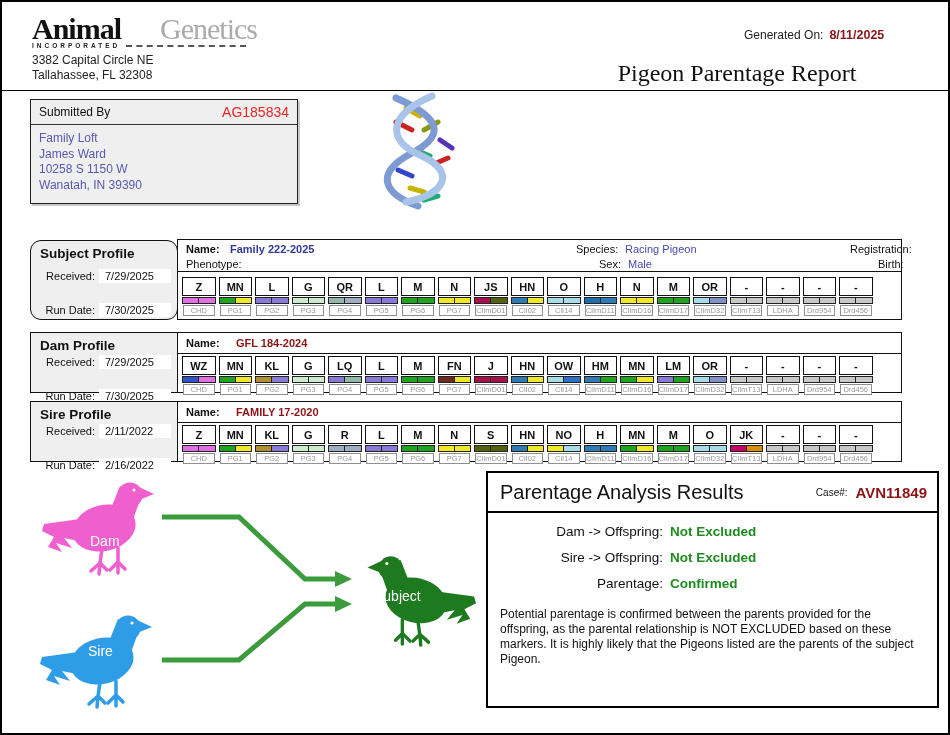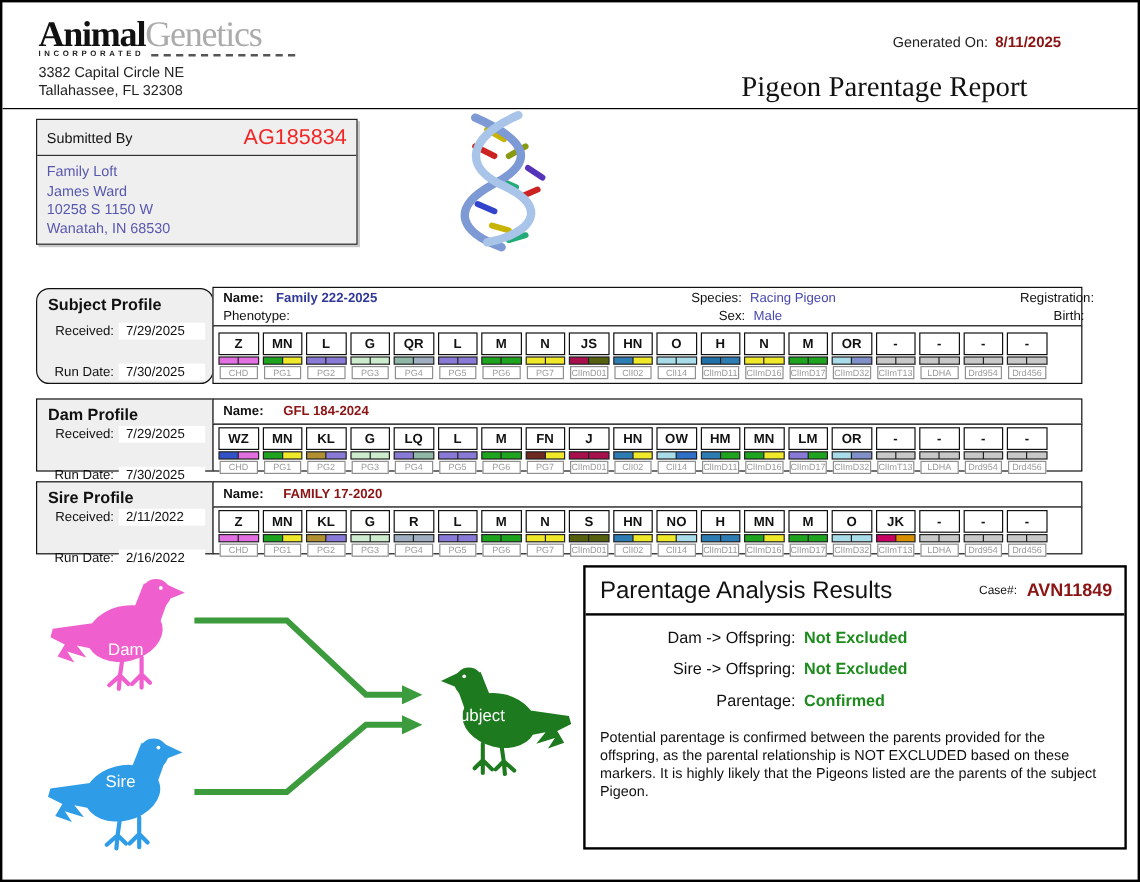--- a/index.html
+++ b/index.html
@@ -6,38 +6,38 @@
   html,body { background:#888; }
   .page {
     position:relative; width:950px; height:735px; background:#ffffff;
     border:2px solid #000; overflow:hidden;
     font-family:"Liberation Sans", sans-serif; color:#111;
   }
   
   .logo { position:absolute; left:30px; top:12px; }
   .logo-line1 { font-family:"Liberation Serif", serif; font-size:30px; line-height:30px; }
   .logo-animal { font-weight:bold; color:#111; letter-spacing:-1px; }
-  .logo-genetics { color:#ababab; letter-spacing:-1px; }
+  .logo-genetics { color:#ababab; letter-spacing:-1px;padding-left:39px; }
   .logo-line2 { display:flex; align-items:center; gap:6px; margin-top:-2px; }
   .logo-inc { font-size:6.5px; letter-spacing:3px; color:#222; font-weight:bold; }
   .logo-dashes { width:120px; border-top:2px dashed #555; height:0; }
   .addr { font-size:12px; color:#222; line-height:15px; margin-top:4px; }
   .genon { position:absolute; left:742px; top:26px; font-size:12px; color:#222; }
   .genon b { color:#8b1414; font-size:12.5px; margin-left:6px; }
   .report-title { position:absolute; left:560px; top:58px; width:350px; text-align:center;
     font-family:"Liberation Serif", serif; font-size:24px; color:#111; }
   .top-rule { position:absolute; left:0; top:88px; width:950px; border-top:1.5px solid #000; }
 
   
   .subbox { position:absolute; left:28px; top:97px; width:268px; height:105px;
     background:#efefef; border:1px solid #222; box-shadow:2px 2px 0 #c9c9c9; }
   .subbox-head { display:flex; justify-content:space-between; align-items:center;
     padding:4px 8px; border-bottom:1px solid #333; }
   .subbox-head .lbl { font-size:12px; color:#111; }
-  .subbox-head .agnum { font-size:18px; color:#f22525; }
+  .subbox-head .agnum { font-size:14px; color:#f22525; }
   .subbox-body { padding:6px 8px; font-size:12px; line-height:15.5px; color:#5858b0; }
 
   .dna { position:absolute; left:352px; top:90px; }
 
   
   .leftbox { position:absolute; left:28px; background:#efefef; border:1.5px solid #111; width:148px; }
   .leftbox .ptitle { font-size:13.5px; font-weight:bold; padding:5px 0 0 9px; color:#111; }
   .frow { display:flex; align-items:center; margin:20px 4px 0 0; }
   .frow .flbl { width:64px; text-align:right; font-size:11px; color:#111; }
   .frow .fval { margin-left:4px; background:#fff; width:72px; font-size:11px;
@@ -122,21 +122,21 @@
 
   <div class="subbox">
     <div class="subbox-head">
       <span class="lbl">Submitted By</span>
       <span class="agnum">AG185834</span>
     </div>
     <div class="subbox-body">
       <div>Family Loft</div>
       <div>James Ward</div>
       <div>10258 S 1150 W</div>
-      <div>Wanatah,  IN 68530</div>
+      <div>Wanatah,  IN 39390</div>
     </div>
   </div>
 
   <svg class="dna" width="115" height="118" viewBox="0 0 115 118">
     <g stroke-linecap="round">
       <g stroke-width="5">
         <line x1="52" y1="16" x2="66" y2="24" stroke="#c8b400"></line>
         <line x1="42" y1="30" x2="58" y2="38" stroke="#cc2222"></line>
         <line x1="70" y1="38" x2="84" y2="30" stroke="#8a9a10"></line>
         <line x1="86" y1="48" x2="98" y2="56" stroke="#5533bb"></line>

